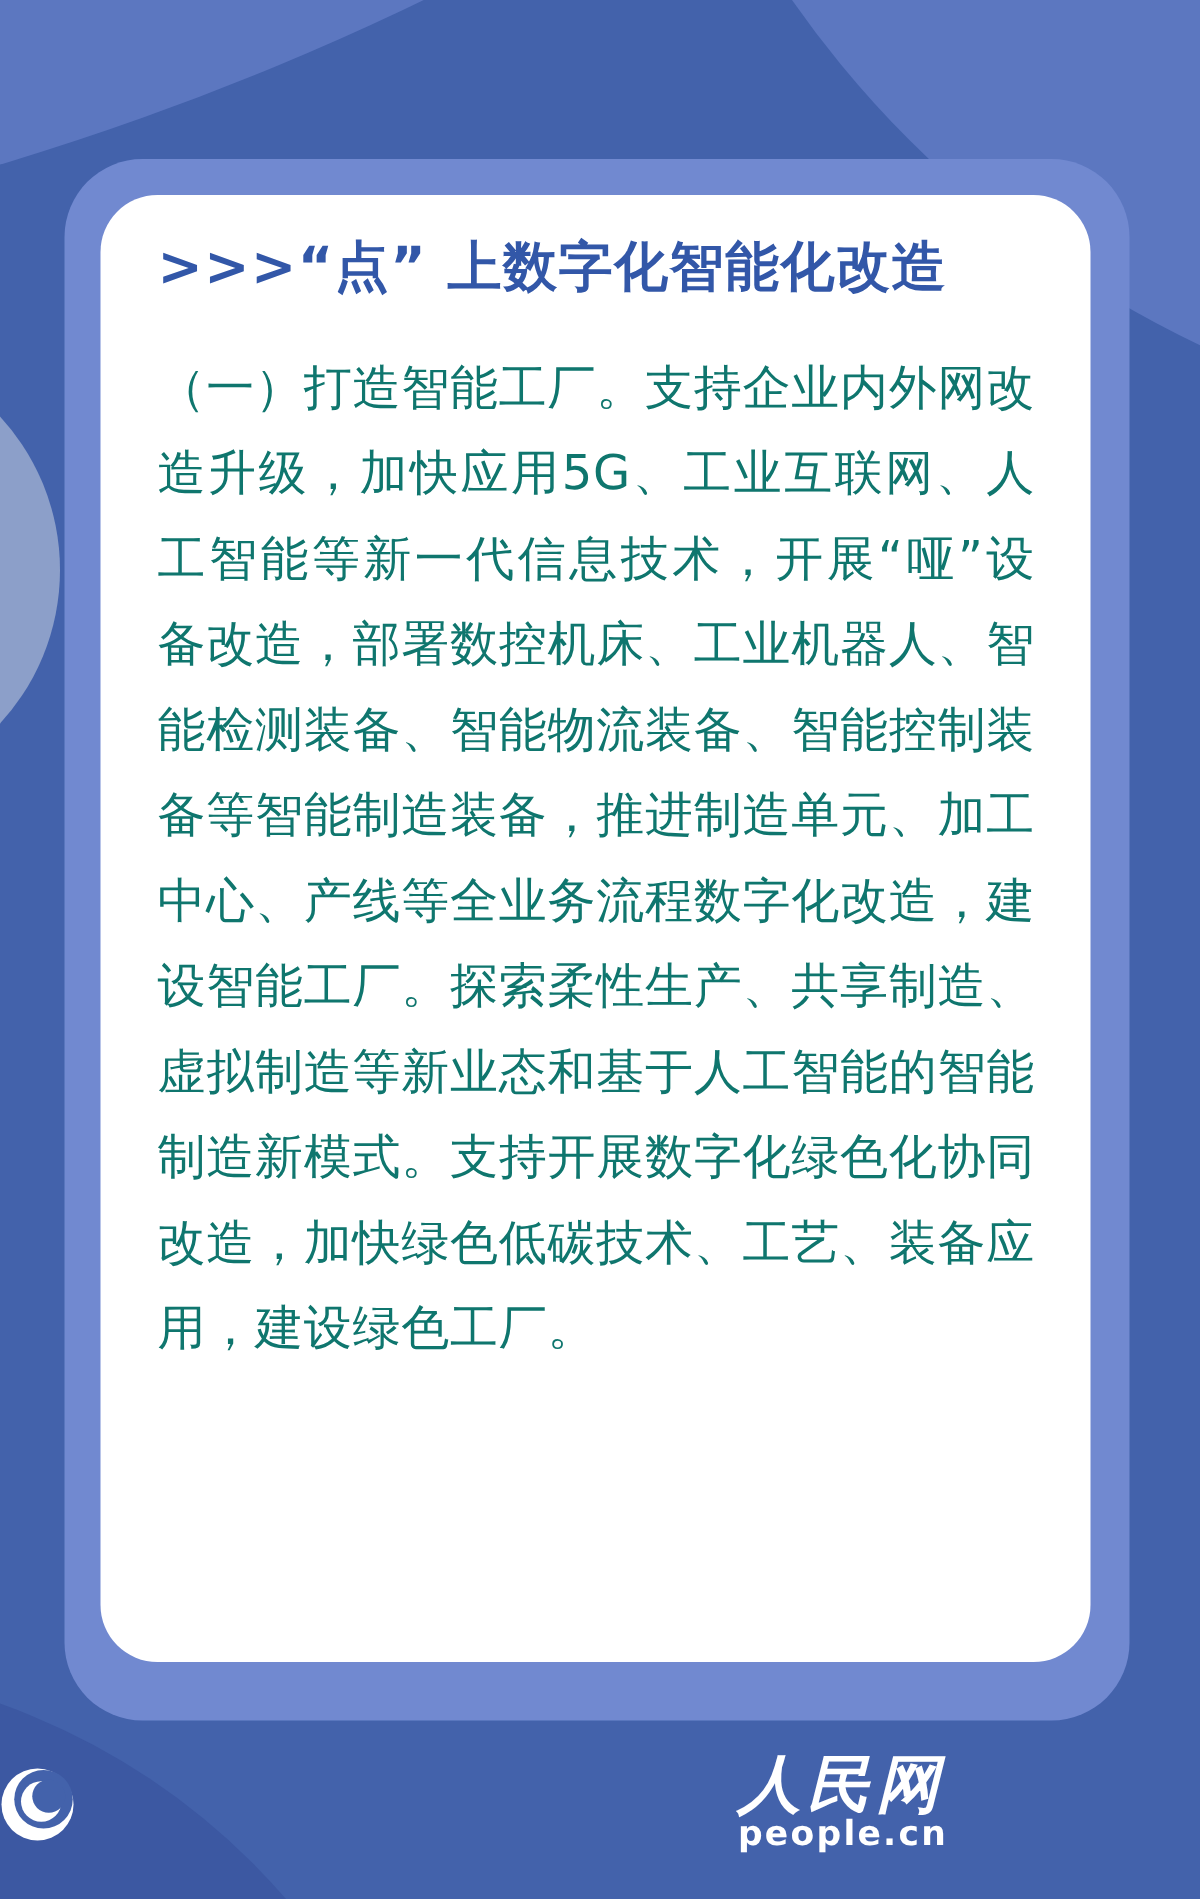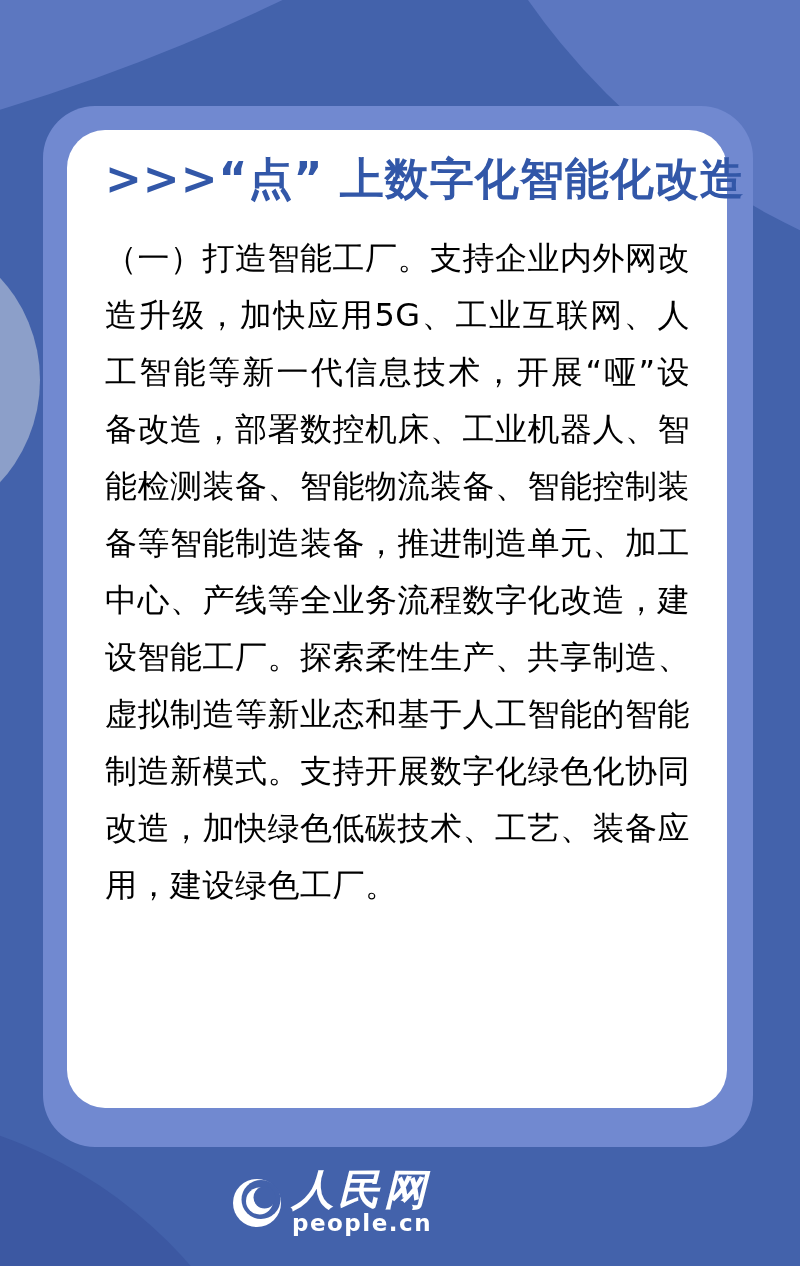--- a/index.html
+++ b/index.html
@@ -49,47 +49,47 @@
     position: absolute;
     left: 67px; top: 130px;
     width: 660px; height: 978px;
     background: #ffffff;
     border-radius: 38px;
     padding: 20px 37px 0 38px;
   }
 
   .headline {
     margin: 0;
-    font-size: 44px;
+    font-size: 36px;
     line-height: 58px;
     font-weight: 900;
     letter-spacing: 1px;
     color: #3257a8;
     white-space: nowrap;
   }
 
   .body-text {
     margin-top: 22px;
-    color: #000000;
+    color: #0f766e;
     font-size: 32px;
     line-height: 57px;
     font-weight: 500;
     letter-spacing: 0.5px;
     text-align: justify;
     text-align-last: left;
   }
   .body-text p { margin: 0; }
 
   
   .footer-logo {
     position: absolute;
-    left: 16px; top: 1168px;
+    left: 0; top: 1168px;
     width: 632px;
     display: flex;
-    justify-content: center;
+    justify-content: space-between;
     align-items: flex-start;
     gap: 10px;
     color: #ffffff;
   }
   .logo-icon-wrap { width: 50px; height: 50px; margin-top: 10px; }
   .logo-text-col { display: flex; flex-direction: column; align-items: flex-start; }
   .logo-wordmark {
     font-size: 42px;
     line-height: 44px;
     font-weight: 700;

